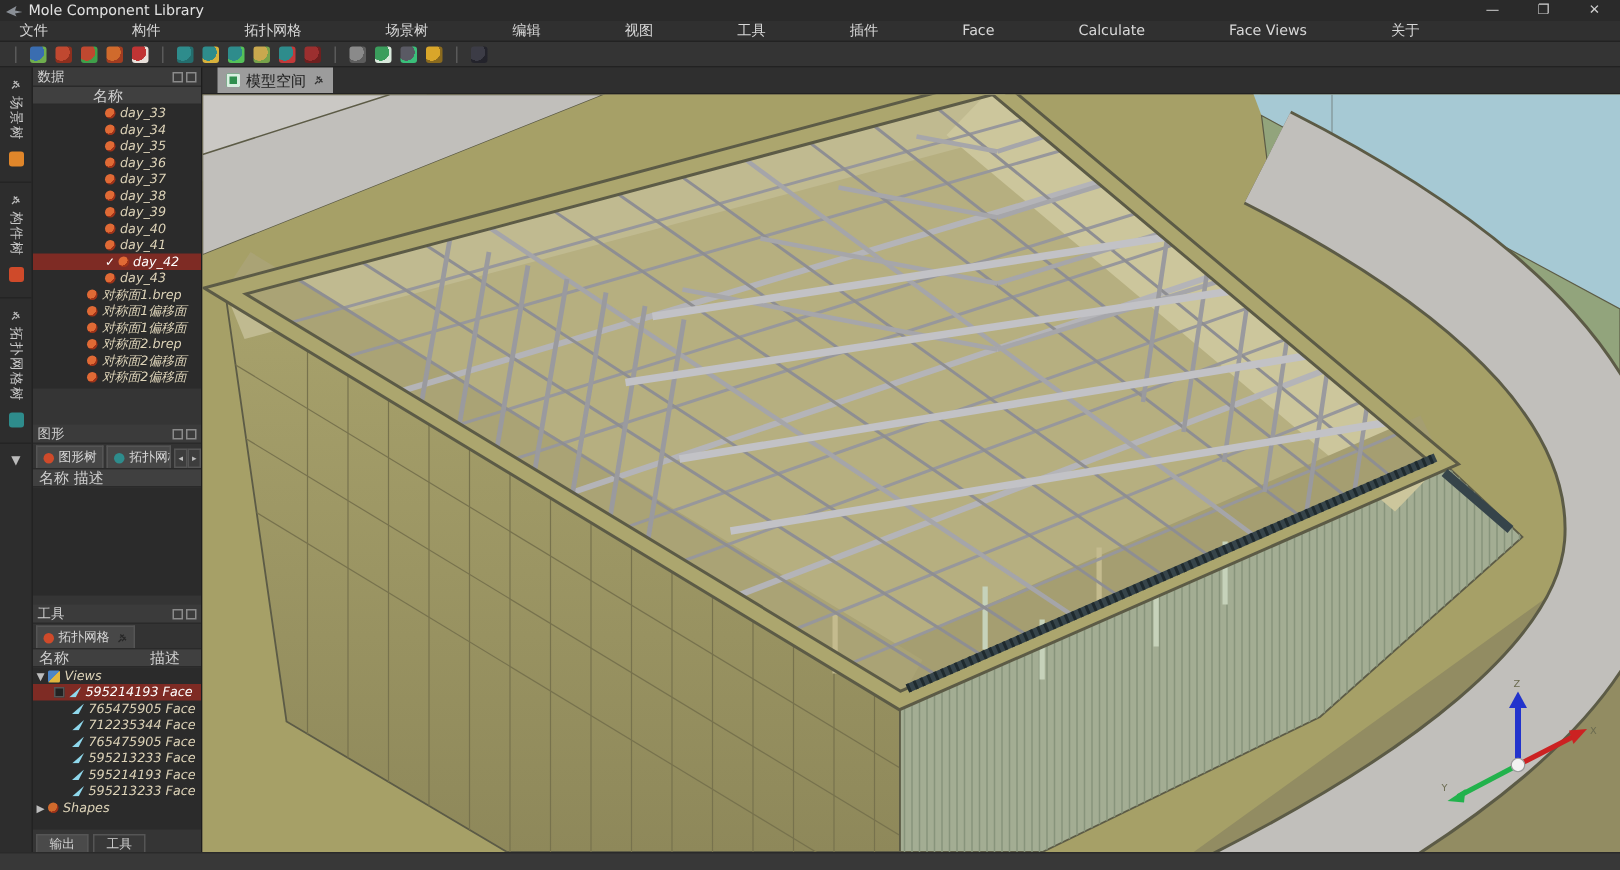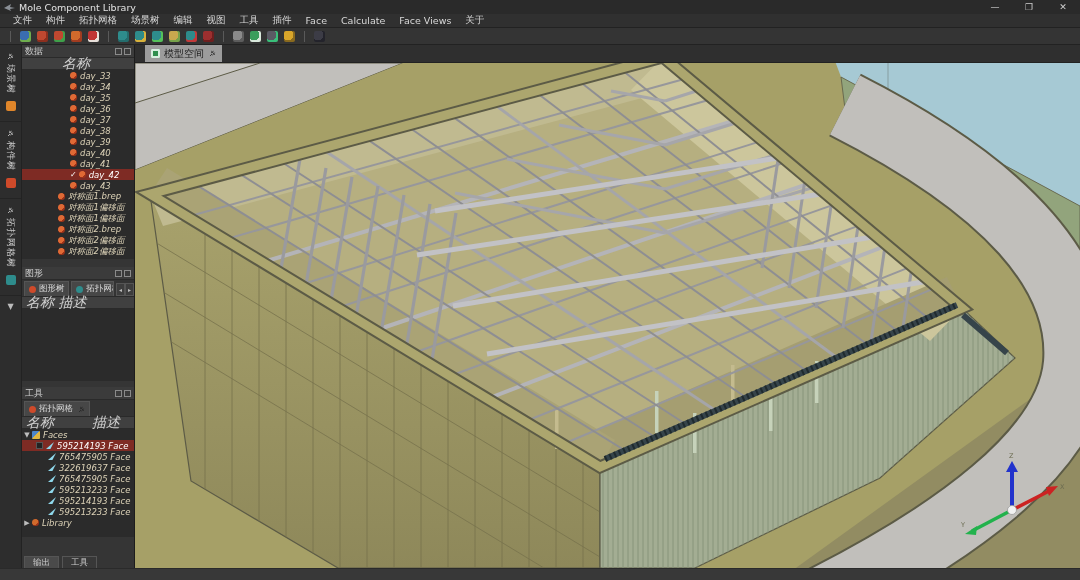--- a/index.html
+++ b/index.html
@@ -9,21 +9,21 @@
   
   #titlebar { position:absolute; left:0; top:0; width:1080px; height:14px; background:#2a2a2a;
               display:flex; align-items:center; padding-left:4px; color:#e2e2e2; font-size:9.5px; }
   #titlebar .app-icon { width:11px; height:9px; margin-right:4px; }
   #win-controls { position:absolute; right:0; top:0; height:14px; display:flex; }
   .win-btn { width:34px; height:14px; display:flex; align-items:center; justify-content:center;
              color:#cfcfcf; font-size:9px; }
 
   
   #menubar { position:absolute; left:0; top:14px; width:1080px; height:14px; background:#303030;
-             display:flex; align-items:center; padding-left:6px; border-bottom:1px solid #222; }
+             display:flex; align-items:center; padding-left:6px; border-bottom:1px solid #222;gap:42px; }
   .menu-item { color:#d8d8d8; font-size:9.5px; padding:0 7px; white-space:nowrap; }
 
   
   #toolbar { position:absolute; left:0; top:28px; width:1080px; height:17px; background:#343434;
              display:flex; align-items:center; padding-left:4px; border-bottom:1px solid #222; }
   .tb-icon { width:11px; height:11px; border-radius:2px; margin:0 3px; flex:0 0 auto; }
   .tb-sep  { width:1px; height:11px; background:#5a5a5a; margin:0 6px; flex:0 0 auto; }
 
   
   #rail { position:absolute; left:0; top:45px; width:22px; height:523px; background:#2d2d2d;
@@ -35,22 +35,22 @@
   .rail-ico { width:10px; height:10px; border-radius:2px; margin-top:3px; }
   .rail-caret { color:#bbb; font-size:8px; margin-top:6px; }
 
   
   #panels { position:absolute; left:22px; top:45px; width:113px; height:523px; background:#353535;
             border-right:1px solid #1d1d1d; }
   .panel-header { height:13px; background:#3b3b3b; color:#cfcfcf; font-size:9px; display:flex;
                   align-items:center; padding:0 3px; border-bottom:1px solid #2a2a2a; }
   .panel-header .sp { flex:1; }
   .mini-box { width:7px; height:7px; border:1px solid #8a8a8a; margin-left:2px; }
-  .col-header { height:12px; background:#404040; color:#cfcfcf; font-size:14px; display:flex;
-                align-items:center; border-bottom:1px solid #2a2a2a;font-style:italic; }
+  .col-header { height:12px; background:#404040; color:#cfcfcf; font-size:10px; display:flex;
+                align-items:center; border-bottom:1px solid #2a2a2a; }
   .list-area { background:#2b2b2b; overflow:hidden; }
   .row { height:11px; display:flex; align-items:center; font-size:8.5px; color:#ddd3b8;
          white-space:nowrap;font-style:italic; }
   .row.sel { background:#7e2b24; color:#fff; }
   .dot-ico { width:7px; height:7px; border-radius:50%; flex:0 0 auto; margin-right:3px; }
   .feather { width:8px; height:7px; flex:0 0 auto; margin-right:3px;
              clip-path:polygon(0 100%,100% 0,55% 100%); background:#8fd8ec; }
   .cube-ico { width:8px; height:8px; flex:0 0 auto; margin-right:3px; border-radius:1px;
               background:linear-gradient(135deg,#4d86c8 50%,#e0b63f 50%); }
   .caret { width:10px; color:#bdbdbd; font-size:7px; text-align:center; flex:0 0 auto; }
@@ -242,21 +242,21 @@
       <div class="row" style="padding-left:36px">
             <span class="dot-ico" style="background:radial-gradient(circle at 35% 35%,#e06a35 55%,#a03318 56%)"></span>
             <span>对称面2偏移面</span>
       </div>
       <div class="row" style="padding-left:36px">
             <span class="dot-ico" style="background:radial-gradient(circle at 35% 35%,#e06a35 55%,#a03318 56%)"></span>
             <span>对称面2偏移面</span>
       </div>
     </div>
 
-  <div class="panel-header" style="margin-top:8px">
+  <div class="panel-header" style="margin-top:24px">
     <span>图形</span>
     <span class="sp"></span>
     <span class="mini-box"></span>
     <span class="mini-box"></span>
   </div>
   <div class="tab-row">
     <div class="p-tab">
       <span class="dot-ico" style="background:#cf4a2a"></span>
       <span>图形树</span>
       <svg class="pin" width="7" height="7" viewBox="0 0 7 7">
@@ -293,55 +293,55 @@
     </div>
   </div>
   <div class="col-header">
     <span style="margin-left:4px">名称</span>
     <span style="margin-left:auto;margin-right:14px">描述</span>
   </div>
   <div id="faces-list" class="list-area" style="height:108px">
       <div class="row">
      <span class="caret">▼</span>
      <span class="cube-ico"></span>
-     <span>Faces</span>
+     <span>Views</span>
       </div>
       <div class="row sel" style="padding-left:14px">
             <span class="chk-box"></span>
         <span class="feather"></span>
             <span>595214193 Face</span>
       </div>
       <div class="row" style="padding-left:26px">
             <span class="feather"></span>
             <span>765475905 Face</span>
       </div>
       <div class="row" style="padding-left:26px">
             <span class="feather"></span>
-            <span>322619637 Face</span>
+            <span>712235344 Face</span>
       </div>
       <div class="row" style="padding-left:26px">
             <span class="feather"></span>
             <span>765475905 Face</span>
       </div>
       <div class="row" style="padding-left:26px">
             <span class="feather"></span>
             <span>595213233 Face</span>
       </div>
       <div class="row" style="padding-left:26px">
             <span class="feather"></span>
             <span>595214193 Face</span>
       </div>
       <div class="row" style="padding-left:26px">
             <span class="feather"></span>
             <span>595213233 Face</span>
       </div>
       <div class="row">
      <span class="caret">▶</span>
      <span class="dot-ico" style="background:radial-gradient(circle at 35% 35%,#d06a2c 55%,#a03318 56%)"></span>
-     <span>Library</span>
+     <span>Shapes</span>
       </div>
     </div>
 
   <div id="bottom-tabs">
       <div class="b-tab active">输出</div>
       <div class="b-tab">工具</div>
     </div>
 </div>
 
 <div id="vp-tabbar">

